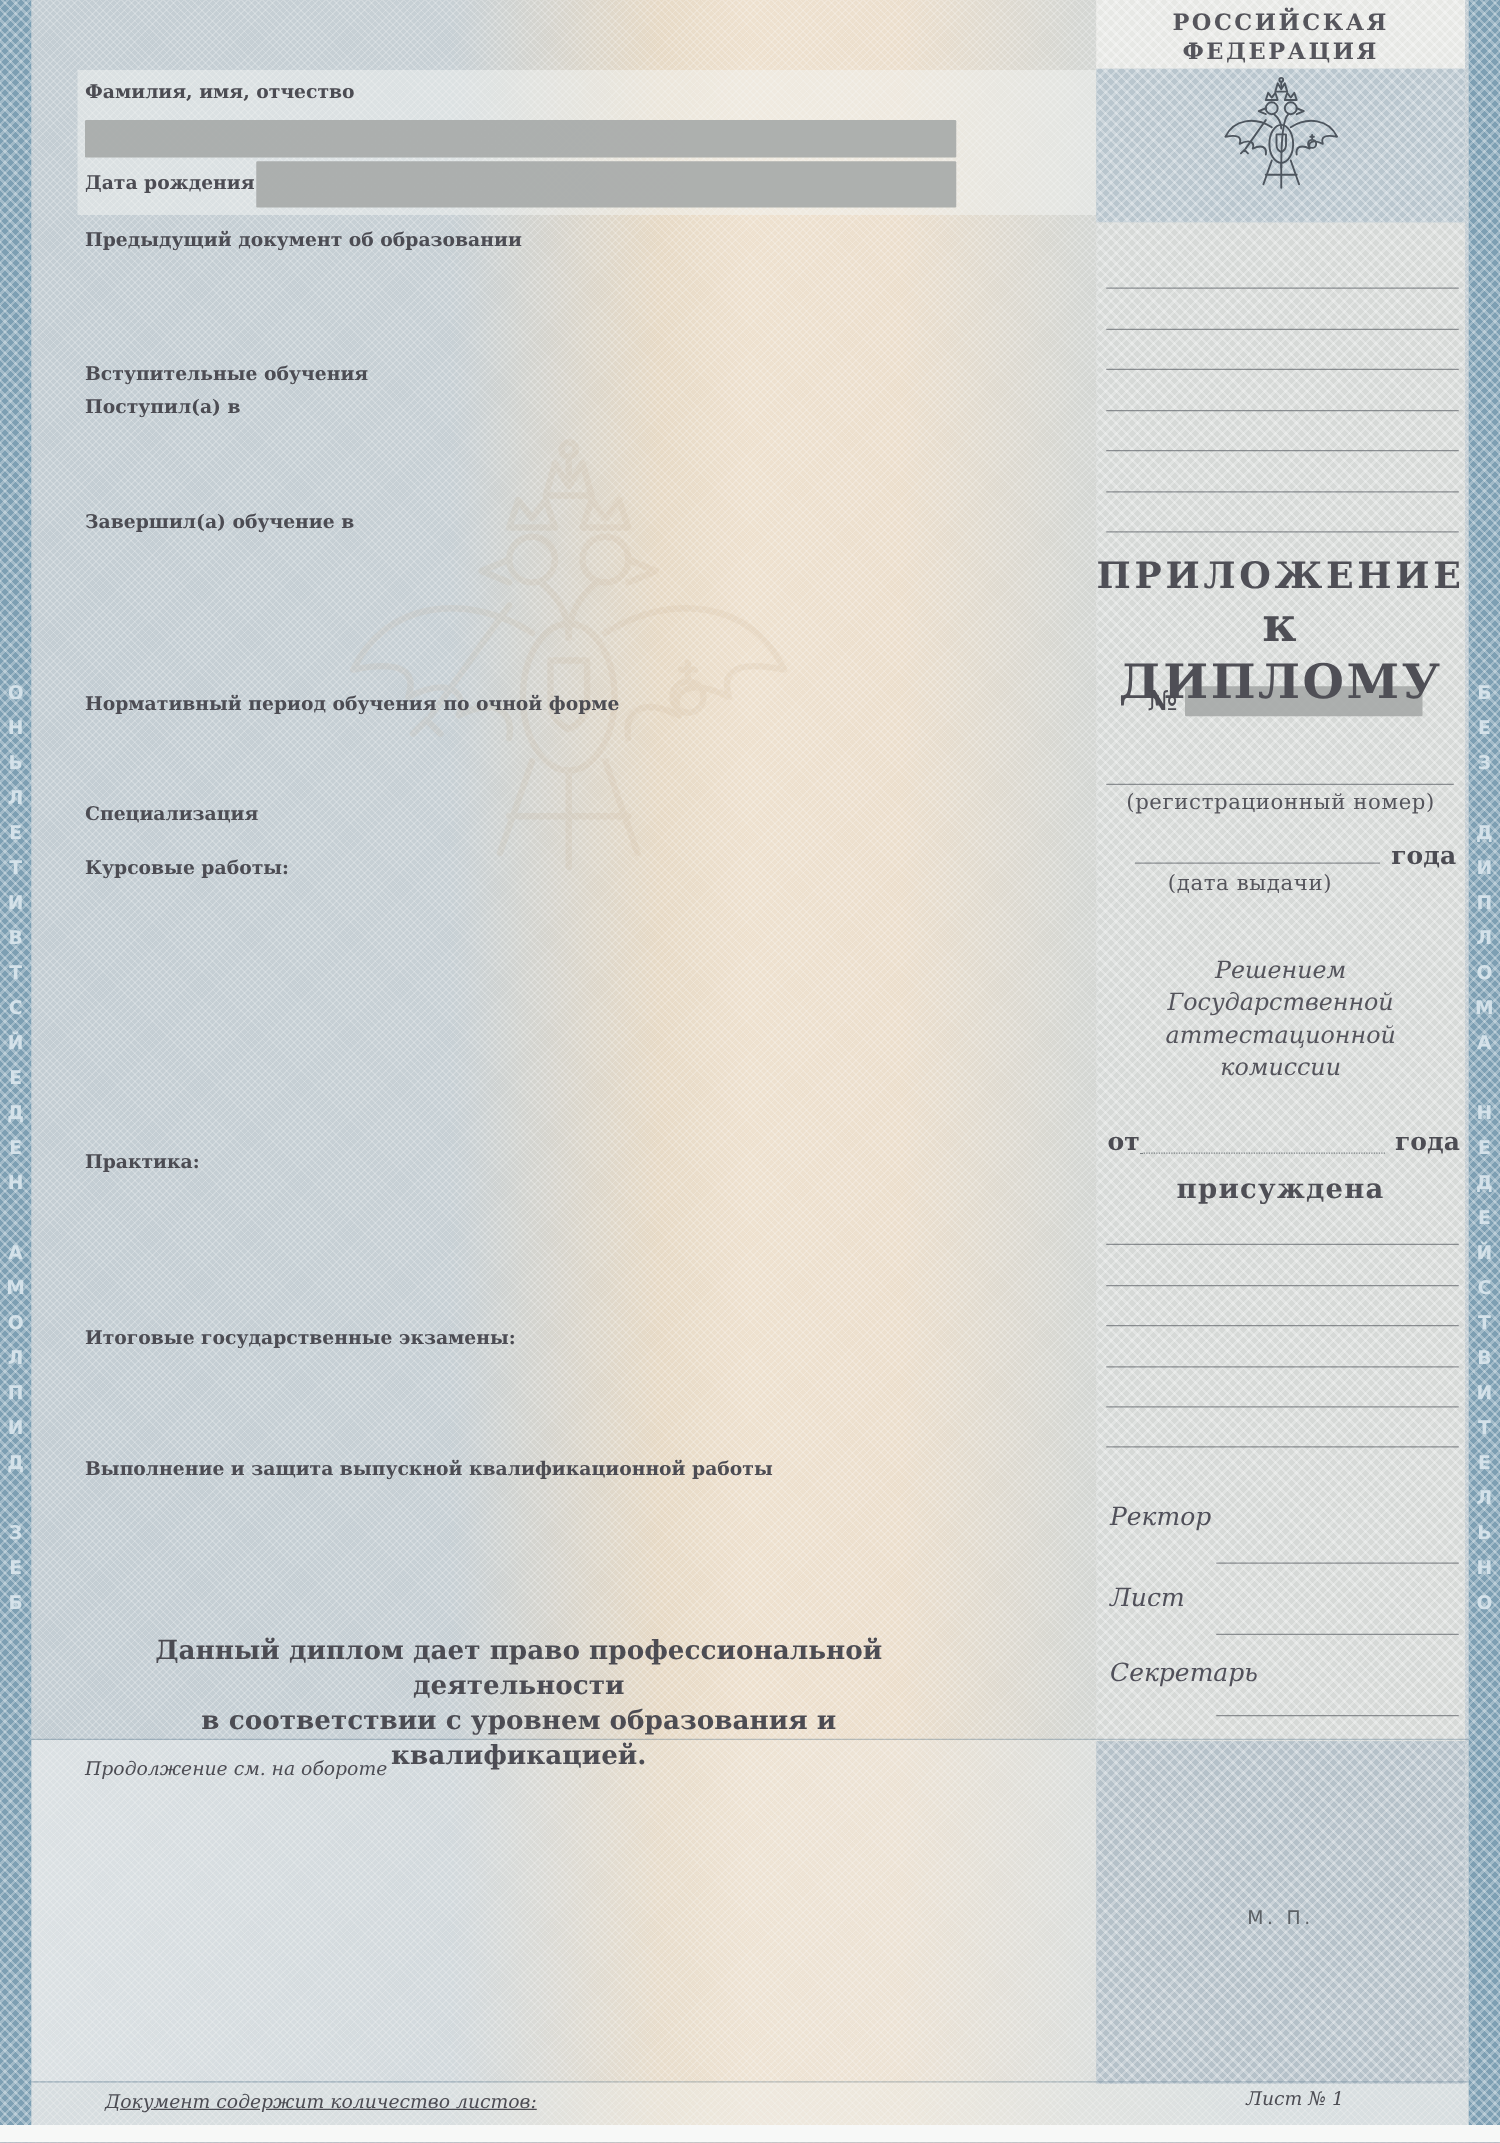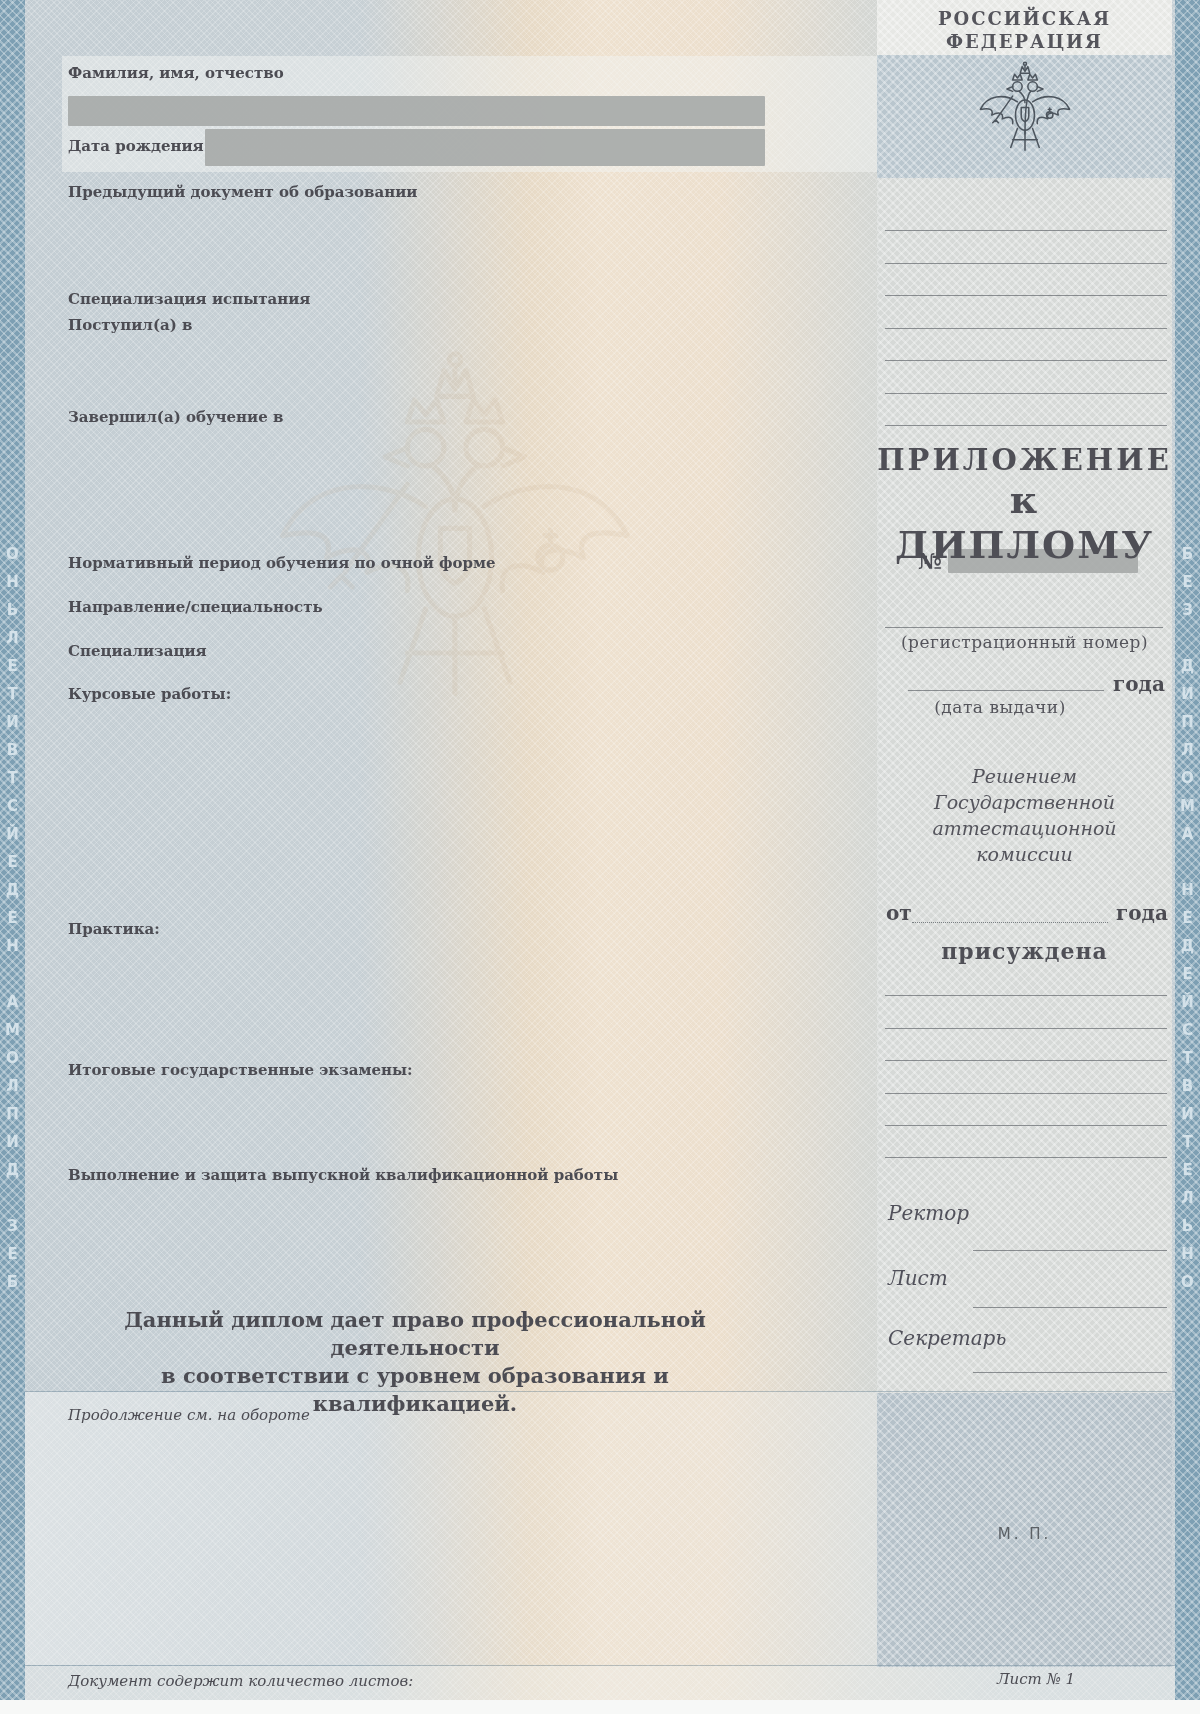--- a/index.html
+++ b/index.html
@@ -177,43 +177,42 @@
   <div class="hline" style="left:973px;top:1372px;width:194px;"></div>
 
   <div class="mp">М. П.</div>
 
   <div class="lbl" style="left:68px;top:64px;">Фамилия, имя, отчество</div>
   <div class="redact" style="left:68px;top:96px;width:697px;height:30px;"></div>
   <div class="lbl" style="left:68px;top:137px;">Дата рождения</div>
   <div class="redact" style="left:205px;top:129px;width:560px;height:37px;"></div>
 
   <div class="lbl" style="left:68px;top:183px;">Предыдущий документ об образовании</div>
-  <div class="lbl" style="left:68px;top:290px;">Специализация испытания</div>
+  <div class="lbl" style="left:68px;top:290px;">Вступительные обучения</div>
   <div class="lbl" style="left:68px;top:316px;">Поступил(а) в</div>
   <div class="lbl" style="left:68px;top:408px;">Завершил(а) обучение в</div>
   <div class="lbl" style="left:68px;top:554px;">Нормативный период обучения по очной форме</div>
-  <div class="lbl" style="left:68px;top:598px;">Направление/специальность</div>
   <div class="lbl" style="left:68px;top:642px;">Специализация</div>
   <div class="lbl" style="left:68px;top:685px;">Курсовые работы:</div>
   <div class="lbl" style="left:68px;top:920px;">Практика:</div>
   <div class="lbl" style="left:68px;top:1061px;">Итоговые государственные экзамены:</div>
   <div class="lbl" style="left:68px;top:1166px;">Выполнение и защита выпускной квалификационной работы</div>
 
   <div class="statement">
     <div>Данный диплом дает право профессиональной деятельности</div>
     <div>в соответствии с уровнем образования и квалификацией.</div>
   </div>
 
   <div class="sep" style="top:1391px;"></div>
   <div class="abs overlay-bottom pattern"></div>
   <div class="lbl it" style="left:68px;top:1406px;">Продолжение см. на обороте</div>
 
   <div class="sep" style="top:1665px;"></div>
   <div class="abs overlay-strip pattern"></div>
-  <div class="lbl it" style="left:68px;top:1672px;">Документ содержит количество листов:</div>
+  <div class="lbl it" style="left:84px;top:1672px;text-decoration:underline;">Документ содержит количество листов:</div>
   <div class="lbl it" style="left:997px;top:1670px;">Лист № 1</div>
 
   <div class="abs edge left pattern">
     <div class="vtext">ОНЬЛЕТИВТСЙЕДЕН АМОЛПИД ЗЕБ</div>
   </div>
   <div class="abs edge right pattern">
     <div class="vtext">БЕЗ ДИПЛОМА НЕДЕЙСТВИТЕЛЬНО</div>
   </div>
 
   <div class="abs scan-edge"></div>

